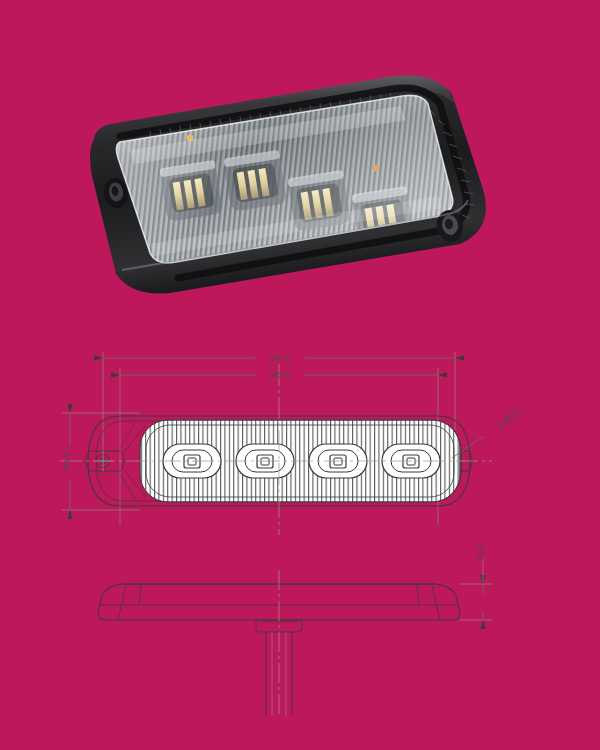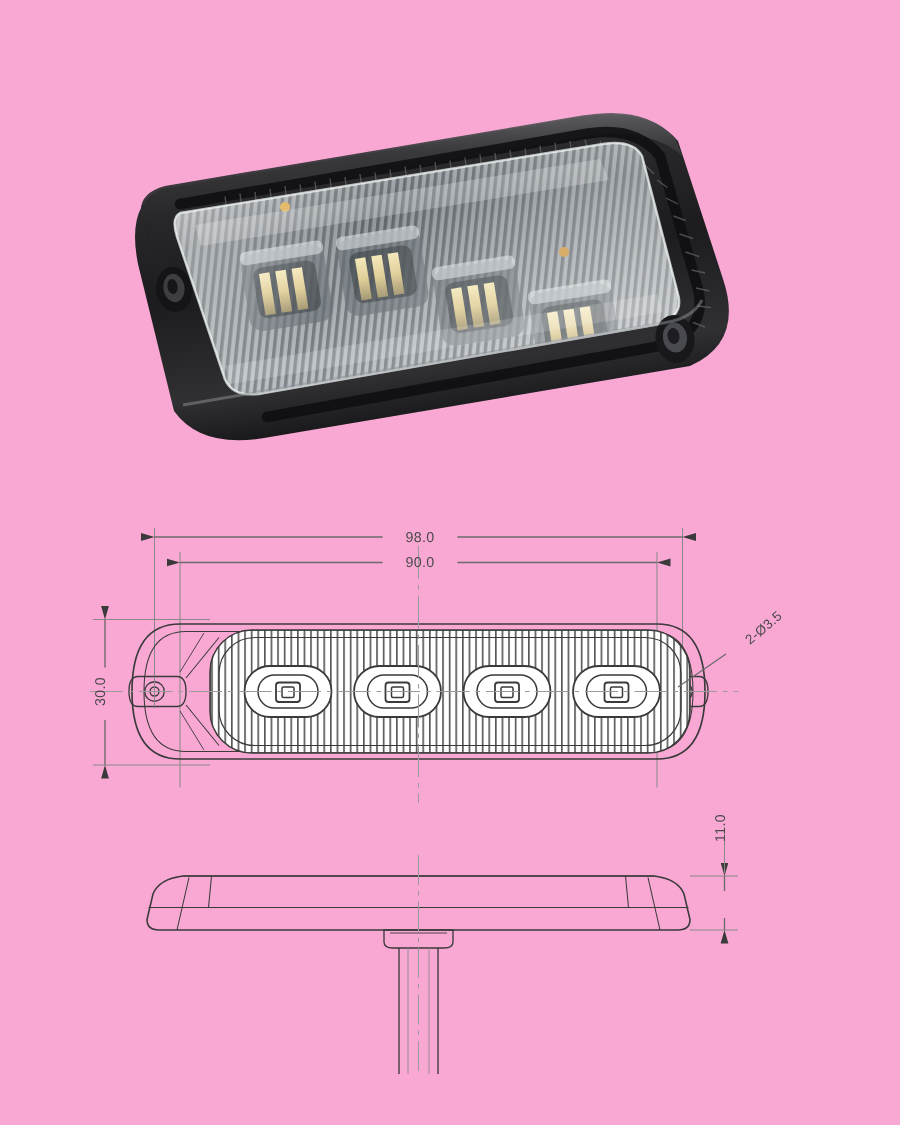--- a/index.html
+++ b/index.html
@@ -11,21 +11,21 @@
     width: 600px;
     height: 750px;
     position: relative;
     overflow: hidden;
     font-family: "Liberation Sans", sans-serif;
   }
 
   .sheet {
     position: absolute;
     inset: 0;
-    background: #f9a8d4;
+    background: #be185d;
   }
 
   
   .photo-area {
     position: absolute;
     left: 0;
     top: 0;
     width: 600px;
     height: 320px;
   }

